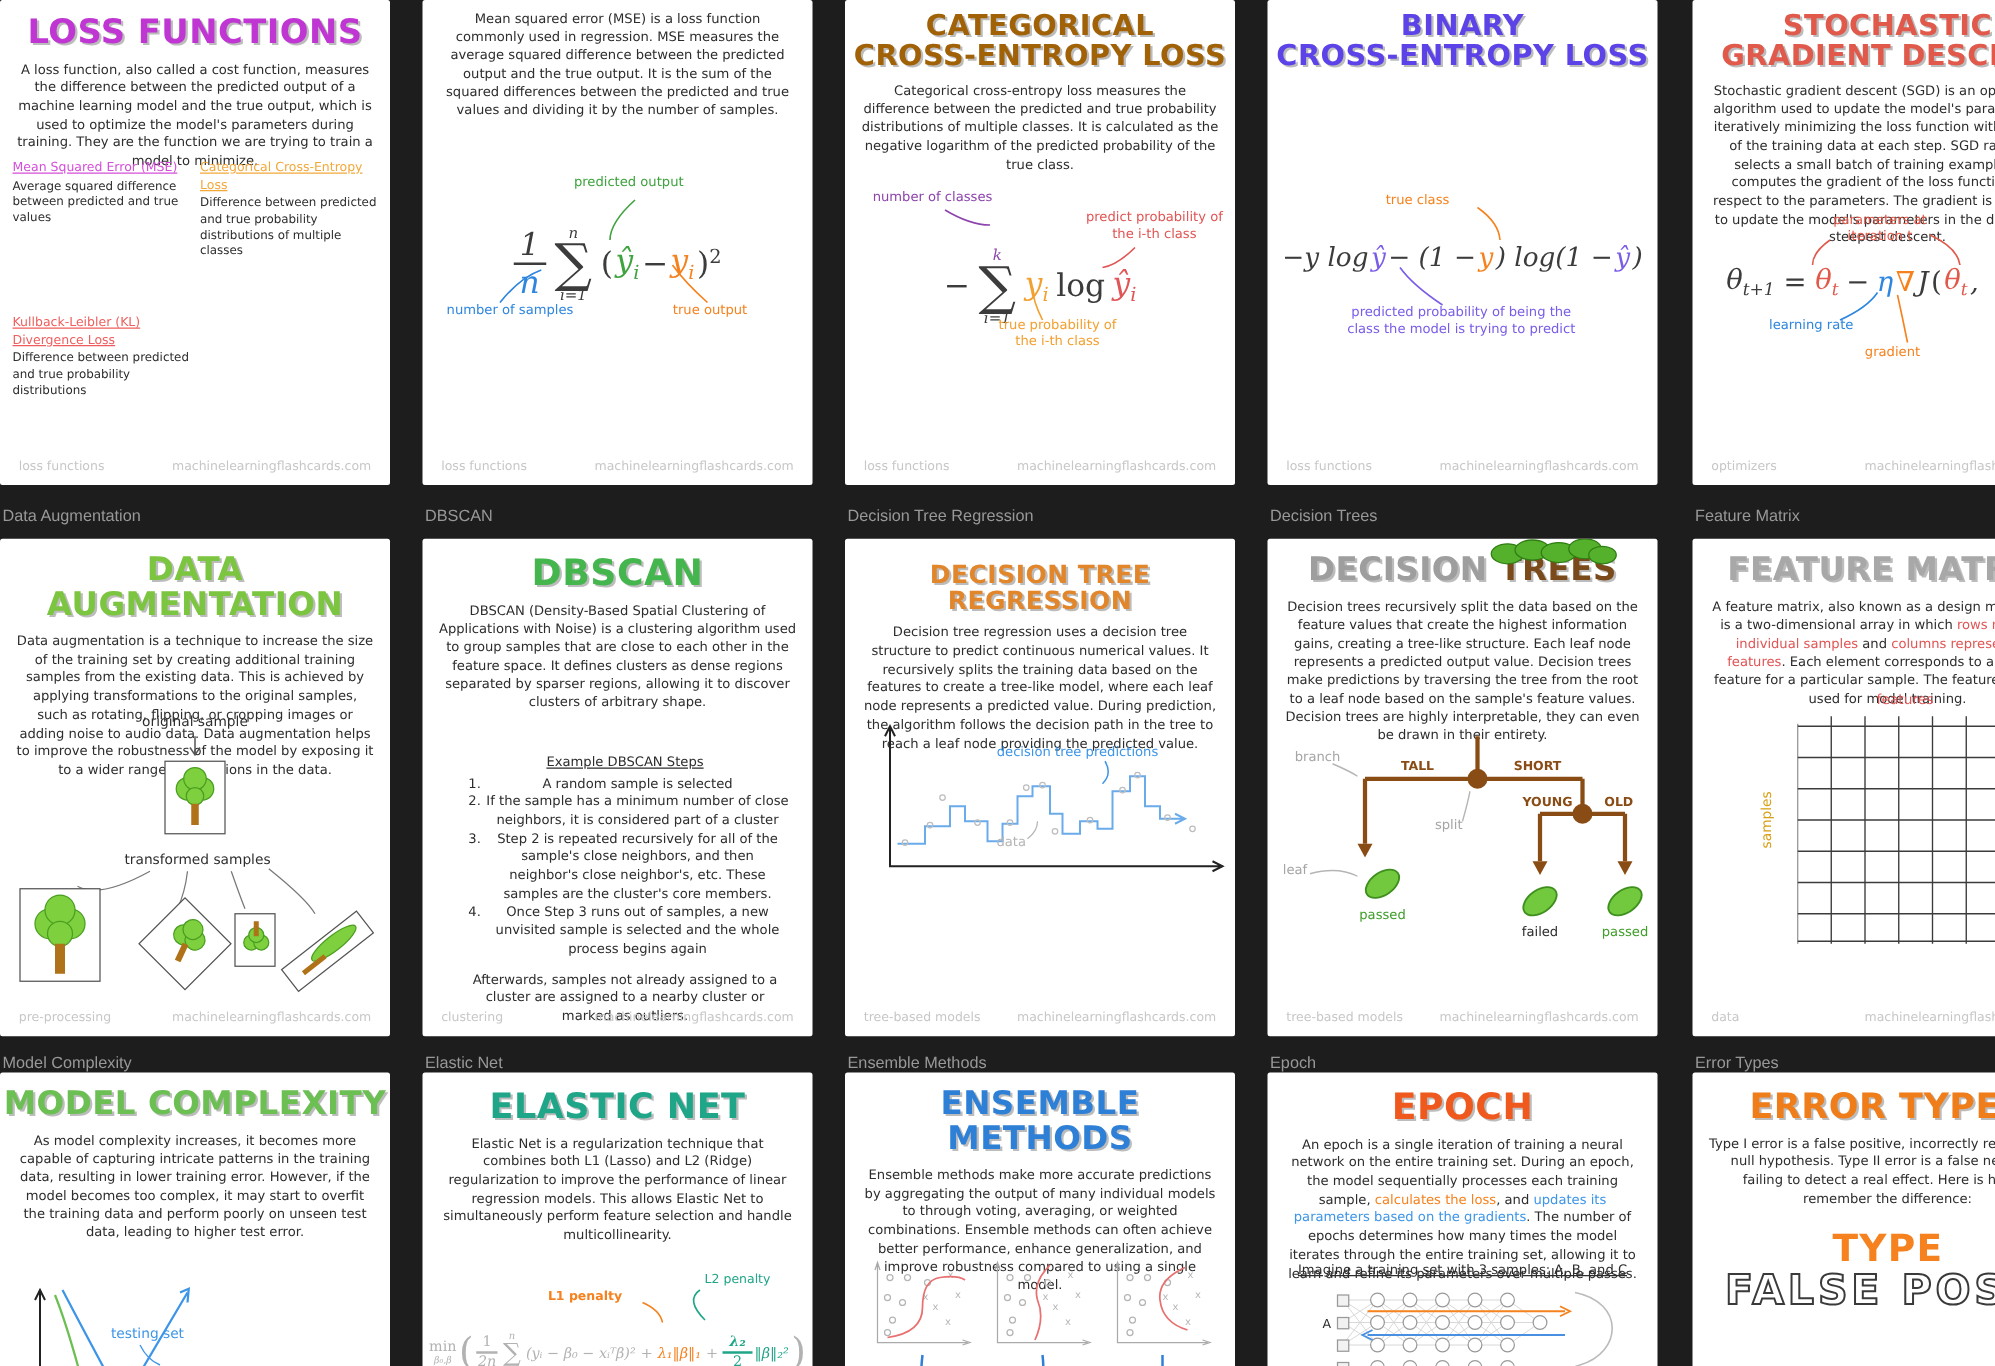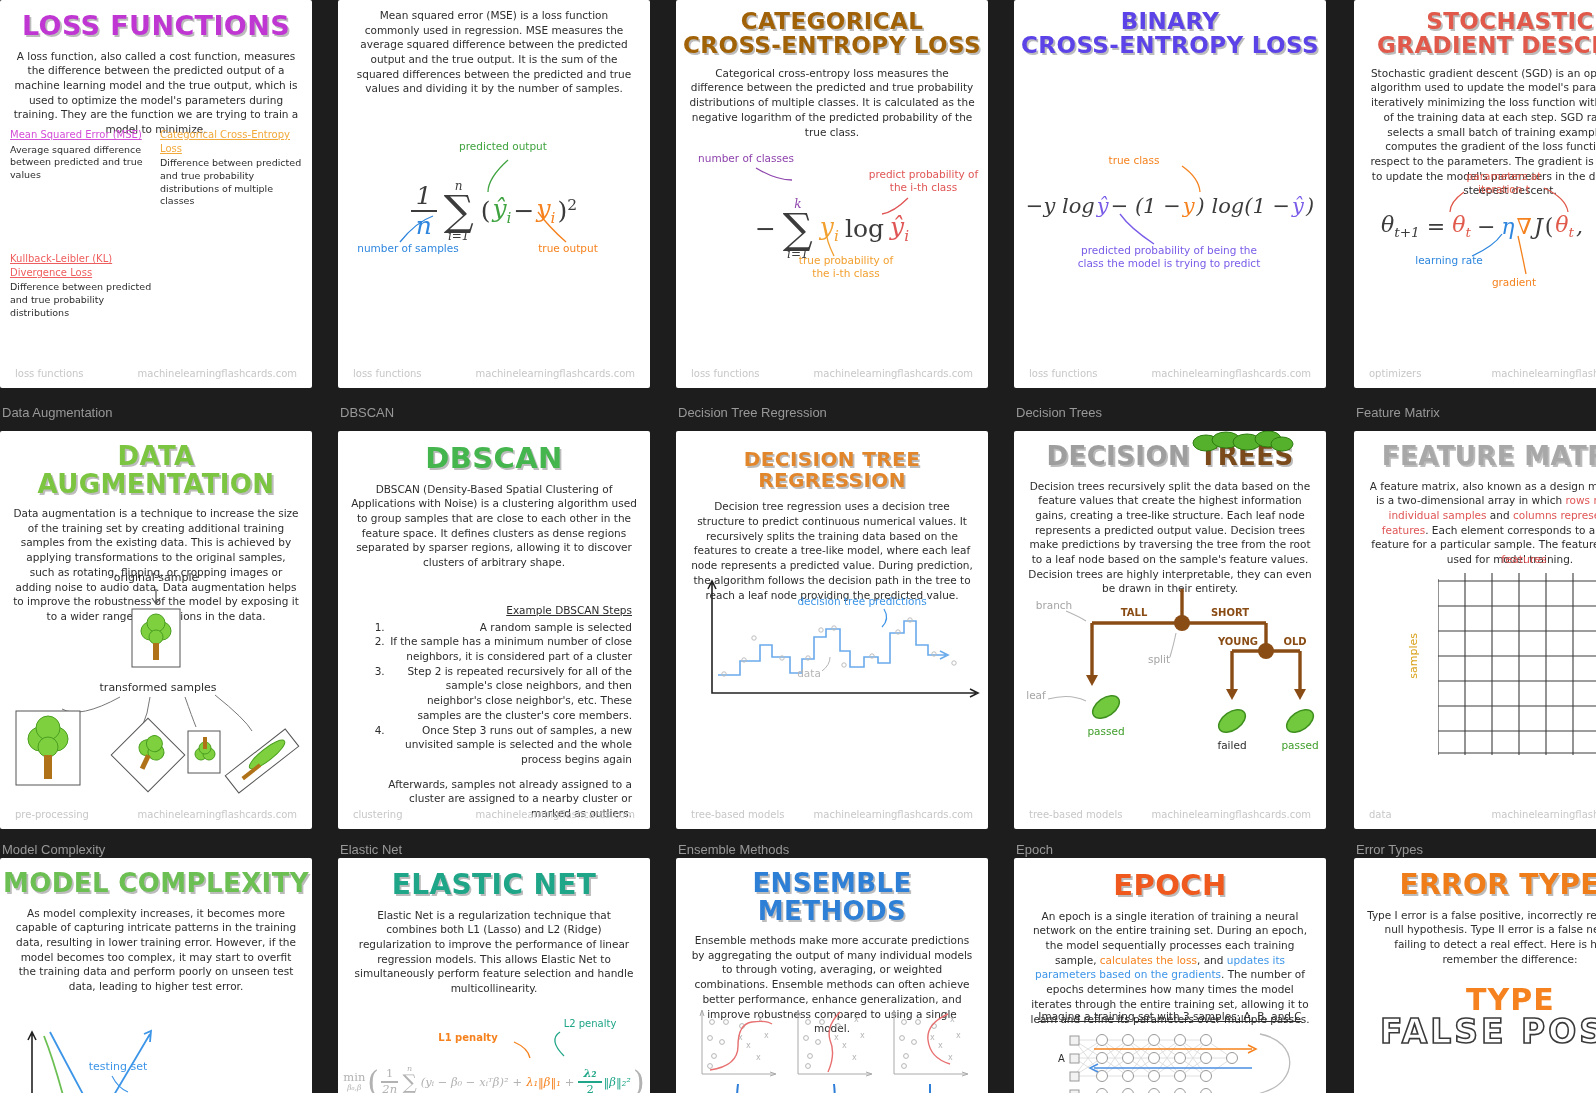--- a/index.html
+++ b/index.html
@@ -28,21 +28,21 @@
   .fml { position:absolute; left:0; right:0; }
   .anno { position:absolute; font-size:10.5px; line-height:1.25; text-align:center; }
   .curves { position:absolute; left:0; top:0; width:100%; height:100%; pointer-events:none; }
   path.c { fill:none; stroke-width:1.3px; }
   .ul { text-decoration:underline; }
   .lf-grid { position:absolute; top:128px; left:10px; right:10px; display:grid;
              grid-template-columns:1fr 1fr; column-gap:8px; row-gap:44px; }
   .lf-item { text-align:left; font-size:9.5px; line-height:1.35; color:#2d2d2d; }
   .lf-item .hd { text-decoration:underline; display:block; margin-bottom:2px; font-size:10px; }
   .steps { position:absolute; top:172px; left:30px; right:18px; font-size:10.5px;
-           line-height:1.4; color:#2d2d2d; text-align:right; }
+           line-height:1.4; color:#2d2d2d; text-align:center; }
   .steps ol { margin:2px 0 0 20px; }
   .trees-wrap { position:relative; display:inline-block; }
   .canopy { position:absolute; top:-13px; left:-8px; }
   .bubble { font-weight:800; letter-spacing:3px; color:#ffffff;
             -webkit-text-stroke:1.6px #3a3a3a; font-size:33px; white-space:nowrap; }
 </style>
 </head>
 <body>
 
 <div class="screen">

